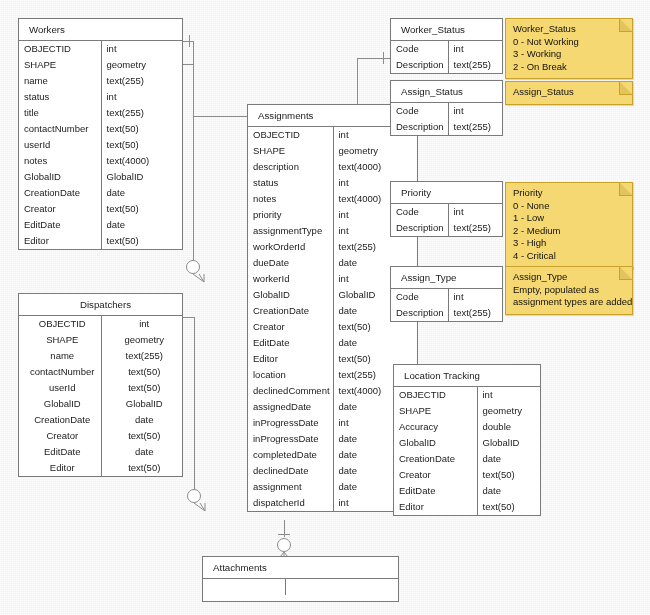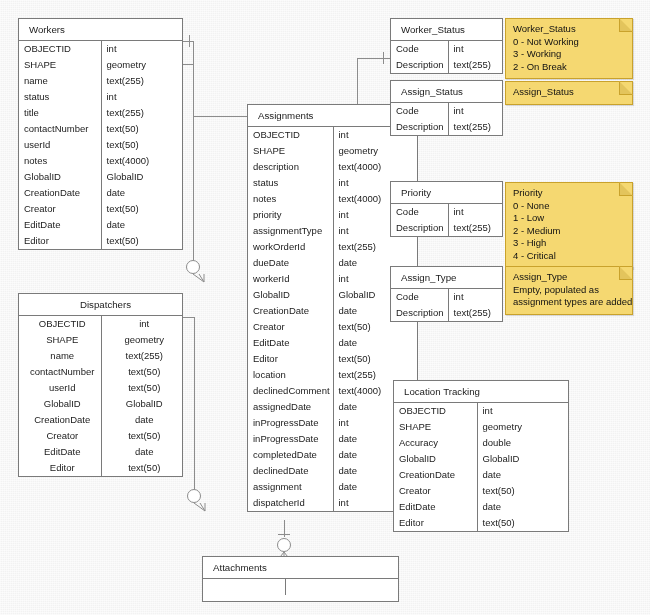--- a/index.html
+++ b/index.html
@@ -442,21 +442,21 @@
             </tr>
             <tr>
               <td class="fname">Description</td>
               <td>text(255)</td>
             </tr>
           </tbody>
       </table>
     </div>
   </div>
 
-  <div class="entity" id="e-location-tracking" style="left:393px;top:364px;width:176px;margin-top:16px;">
+  <div class="entity" id="e-location-tracking" style="left:393px;top:364px;width:148px;">
     <div class="title">Location Tracking</div>
     <div class="body">
       <table>
         <colgroup>
             <col style="width:83px">
             <col>
           </colgroup>
         <tbody>
             <tr>
               <td class="fname">OBJECTID</td>

